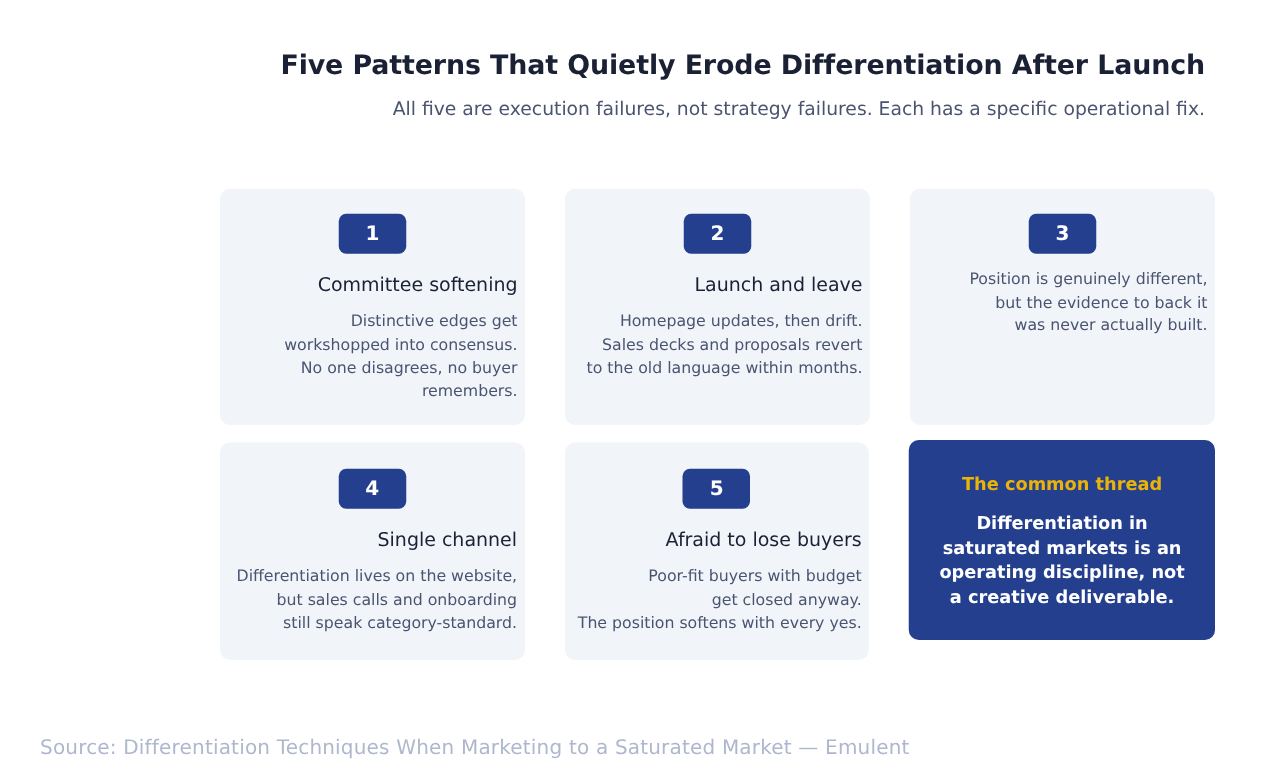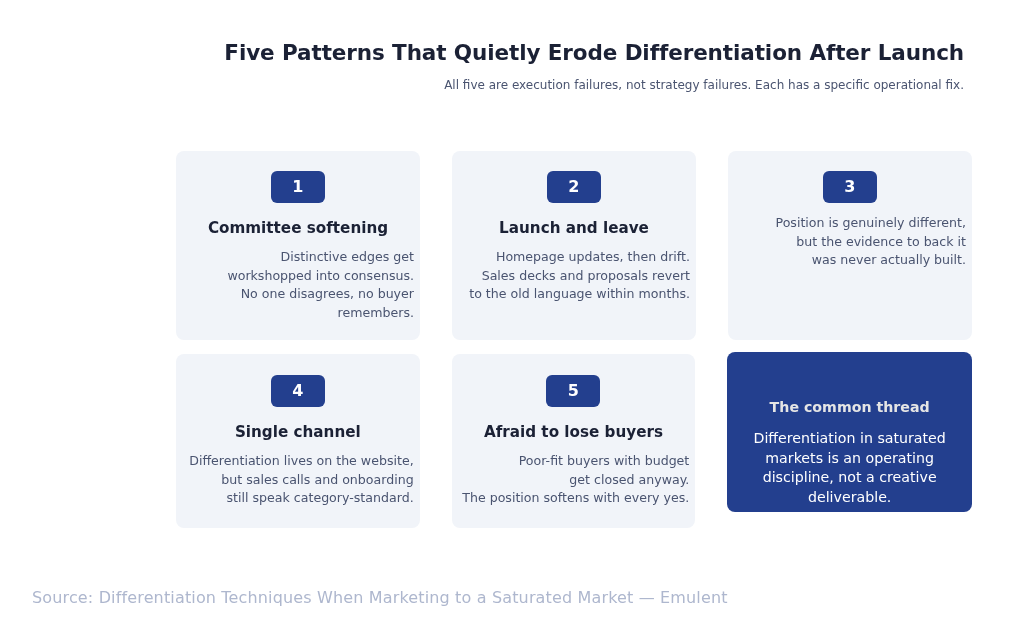--- a/index.html
+++ b/index.html
@@ -33,21 +33,21 @@
   .title {
     font-size: 21.5px;
     font-weight: bold;
     color: #1b2135;
     letter-spacing: -0.1px;
     line-height: 1.25;
     margin: 0;
     white-space: nowrap;
   }
   .subtitle {
-    font-size: 12px;
+    font-size: 15px;
     font-weight: normal;
     color: #4a5470;
     line-height: 1.3;
     margin: 0;
     padding-top: 11px;
     white-space: nowrap;
   }
 
   
   .grid {
@@ -88,25 +88,26 @@
     font-size: 16px;
     font-weight: bold;
     line-height: 32px;
     height: 32px;
     padding: 0 12px;
     letter-spacing: 0.2px;
   }
 
   .card-title {
     font-size: 15.2px;
-    font-weight: bold;
+    font-weight: normal;
     color: #1b2135;
     margin-top: 16px;
     line-height: 1.2;
     white-space: nowrap;
+    text-align: right;
   }
 
   .card-body {
     font-size: 12.6px;
     color: #4a5470;
     line-height: 1.47;
     margin-top: 11px;
     white-space: pre-line;
     text-align: right;
   }
@@ -118,28 +119,27 @@
     background: #233f8e;
     border-radius: 8px;
     padding: 28px 18px 26px 18px;
     text-align: center;
     margin-top: -2px;
     height: 160px;
   }
   .highlight-label {
     font-size: 14.2px;
     font-weight: bold;
-    color: #e5e5e5;
+    color: #eab308;
     line-height: 1.2;
     white-space: nowrap;
-    margin-top: 19px;
   }
   .highlight-text {
     font-size: 14.2px;
-    font-weight: normal;
+    font-weight: bold;
     color: #ffffff;
     line-height: 1.38;
     margin-top: 13px;
   }
 
   
   .footer {
     position: absolute;
     left: 32px;
     top: 578px;

